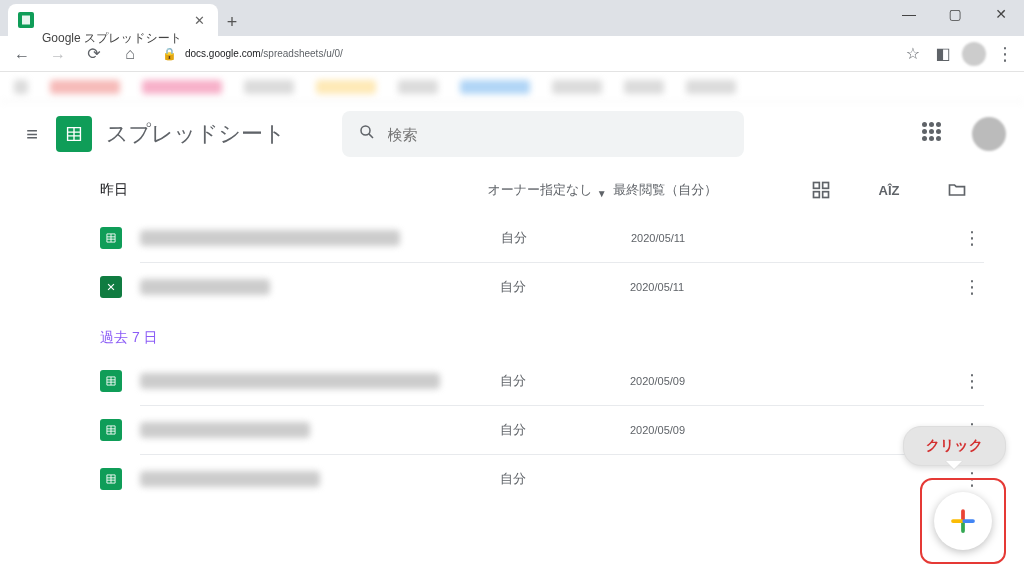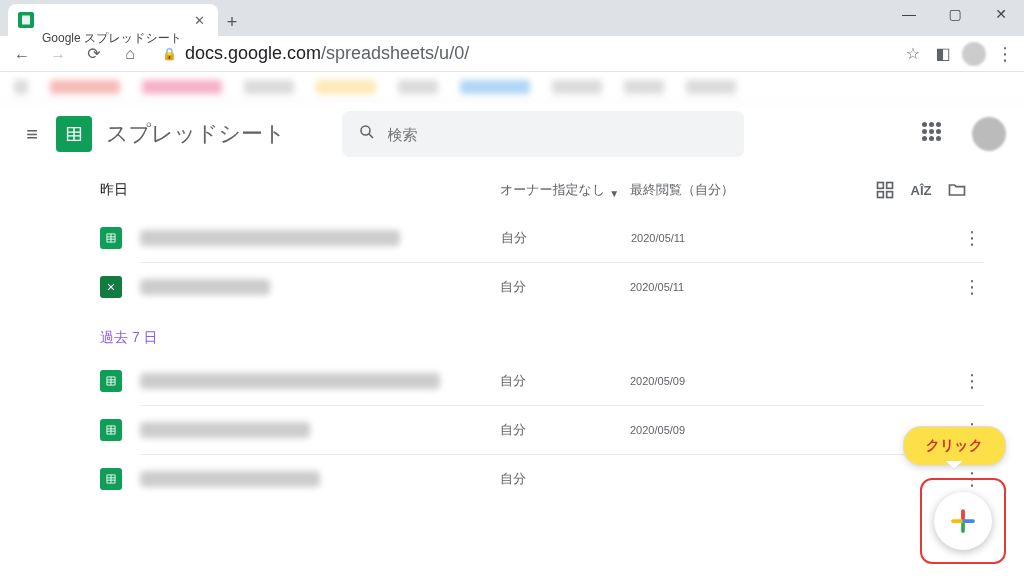--- a/index.html
+++ b/index.html
@@ -13,21 +13,21 @@
   .tab-favicon { width: 16px; height: 16px; background: #0f9d58; border-radius: 2px; display: flex; align-items: center; justify-content: center; }
   .tab-favicon svg { width: 12px; height: 12px; fill: #fff; }
   .tab-title { flex: 1; white-space: nowrap; overflow: hidden; text-overflow: ellipsis; margin-top: 36px; }
   .tab-close { width: 14px; height: 14px; color: #666; font-size: 13px; }
   .new-tab { width: 28px; height: 28px; display: flex; align-items: center; justify-content: center; color: #555; font-size: 18px; }
 
   .addr-bar { height: 36px; background: #fff; display: flex; align-items: center; padding: 0 8px; gap: 8px; border-bottom: 1px solid #e3e3e3; }
   .nav-btn { width: 28px; height: 28px; display: flex; align-items: center; justify-content: center; color: #5f6368; font-size: 16px; }
   .url-box { flex: 1; display: flex; align-items: center; gap: 8px; padding: 0 10px; height: 28px; border-radius: 14px; }
   .lock { color: #5f6368; font-size: 12px; }
-  .url-text { font-size: 18px; color: #5f6368; }
+  .url-text { font-size: 10px; color: #5f6368; }
   .url-text .dark { color: #202124; }
   .ext-icon { width: 22px; height: 22px; color: #5f6368; display:flex; align-items:center; justify-content:center; }
   .kebab { font-size: 18px; color: #5f6368; }
 
   .bookmarks-bar { height: 30px; filter: blur(3px); display:flex; align-items:center; padding:0 14px; gap:22px; border-bottom:1px solid #eee;}
   .bm { height:14px; border-radius:3px; background:#999; opacity:.35;}
 
   
   .app-header { height: 64px; display: flex; align-items: center; padding: 0 18px; gap: 10px; }
   .menu-icon { color:#5f6368; font-size:20px; width:28px; text-align:center;}
@@ -41,38 +41,38 @@
   .apps-grid span{ background:#5f6368; border-radius:50%; }
   .avatar { width:34px; height:34px; border-radius:50%; background:#bbb; margin-left:16px; filter:blur(1px);}
 
   
   .list-area { padding: 0 0 0 100px; width: 100%; }
   .list-header { display:flex; align-items:center; height:48px; padding-right:56px; }
   .section-label { font-size:14px; color:#202124; font-weight:500; width: 400px;}
   .col-owner { font-size:13px; color:#5f6368; width:130px; display:flex; align-items:flex-end; gap:4px; }
   .col-opened { font-size:13px; color:#5f6368; width:170px; }
   .view-actions { margin-left:auto; display:flex; gap:14px; color:#5f6368; align-items:center;}
-  .va-btn { width:22px; height:22px; display:flex; align-items:center; justify-content:center;}
+  .va-btn { width:22px; height:22px; display:flex; align-items:center; justify-content:center;margin-left:32px;}
 
   .row { display:flex; align-items:center; height:48px; padding-right:40px; }
   .row-icon { width:22px; height:22px; background:#0f9d58; border-radius:3px; display:flex; align-items:center; justify-content:center; margin-right:18px;}
   .row-icon.xls { background:#107c41; }
   .row-icon svg { width:14px; height:14px; fill:#fff;}
   .row-name { width: 360px; height:16px; background:#aaa; border-radius:4px; filter:blur(3px); opacity:.6;}
   .row-owner { width:130px; font-size:13px; color:#5f6368; }
   .row-date { width:170px; font-size:11px; color:#5f6368; }
   .row-more { margin-left:auto; color:#5f6368; font-size:18px; width:24px; text-align:center;}
   .divider { height:1px; background:#e8eaed; margin-left:40px; margin-right:40px;}
 
   .section-title { font-size:14px; color:#8b5cf6; font-weight:500; padding: 18px 0 10px 0;}
 
   
   .callout-box { position:absolute; right:18px; bottom:14px; width:86px; height:86px; border:2px solid #e53935; border-radius:12px; display:flex; align-items:center; justify-content:center;}
   .fab { width:58px; height:58px; border-radius:50%; background:#fff; box-shadow:0 2px 8px rgba(0,0,0,.25); display:flex; align-items:center; justify-content:center;}
-  .bubble { position:absolute; right:18px; bottom:112px; background:#fde047; border:1px solid #ddd; border-radius:18px; padding:10px 22px; font-size:14px; color:#d32f2f; font-weight:bold; box-shadow:0 2px 6px rgba(0,0,0,.15);}
+  .bubble { position:absolute; right:18px; bottom:112px; background:#e5e5e5; border:1px solid #ddd; border-radius:18px; padding:10px 22px; font-size:14px; color:#d32f2f; font-weight:bold; box-shadow:0 2px 6px rgba(0,0,0,.15);}
   .bubble::after{ content:""; position:absolute; bottom:-12px; left:50%; transform:translateX(-50%); border:8px solid transparent; border-top-color:#fff;}
   .bubble::before{ content:""; position:absolute; bottom:-14px; left:50%; transform:translateX(-50%); border:9px solid transparent; border-top-color:#ddd;}
 
   
   .w260{width:260px}.w130n{width:130px}.w300{width:300px}.w170n{width:170px}.w180{width:180px}
 </style>
 </head>
 <body>
 
 <div class="win-controls">

